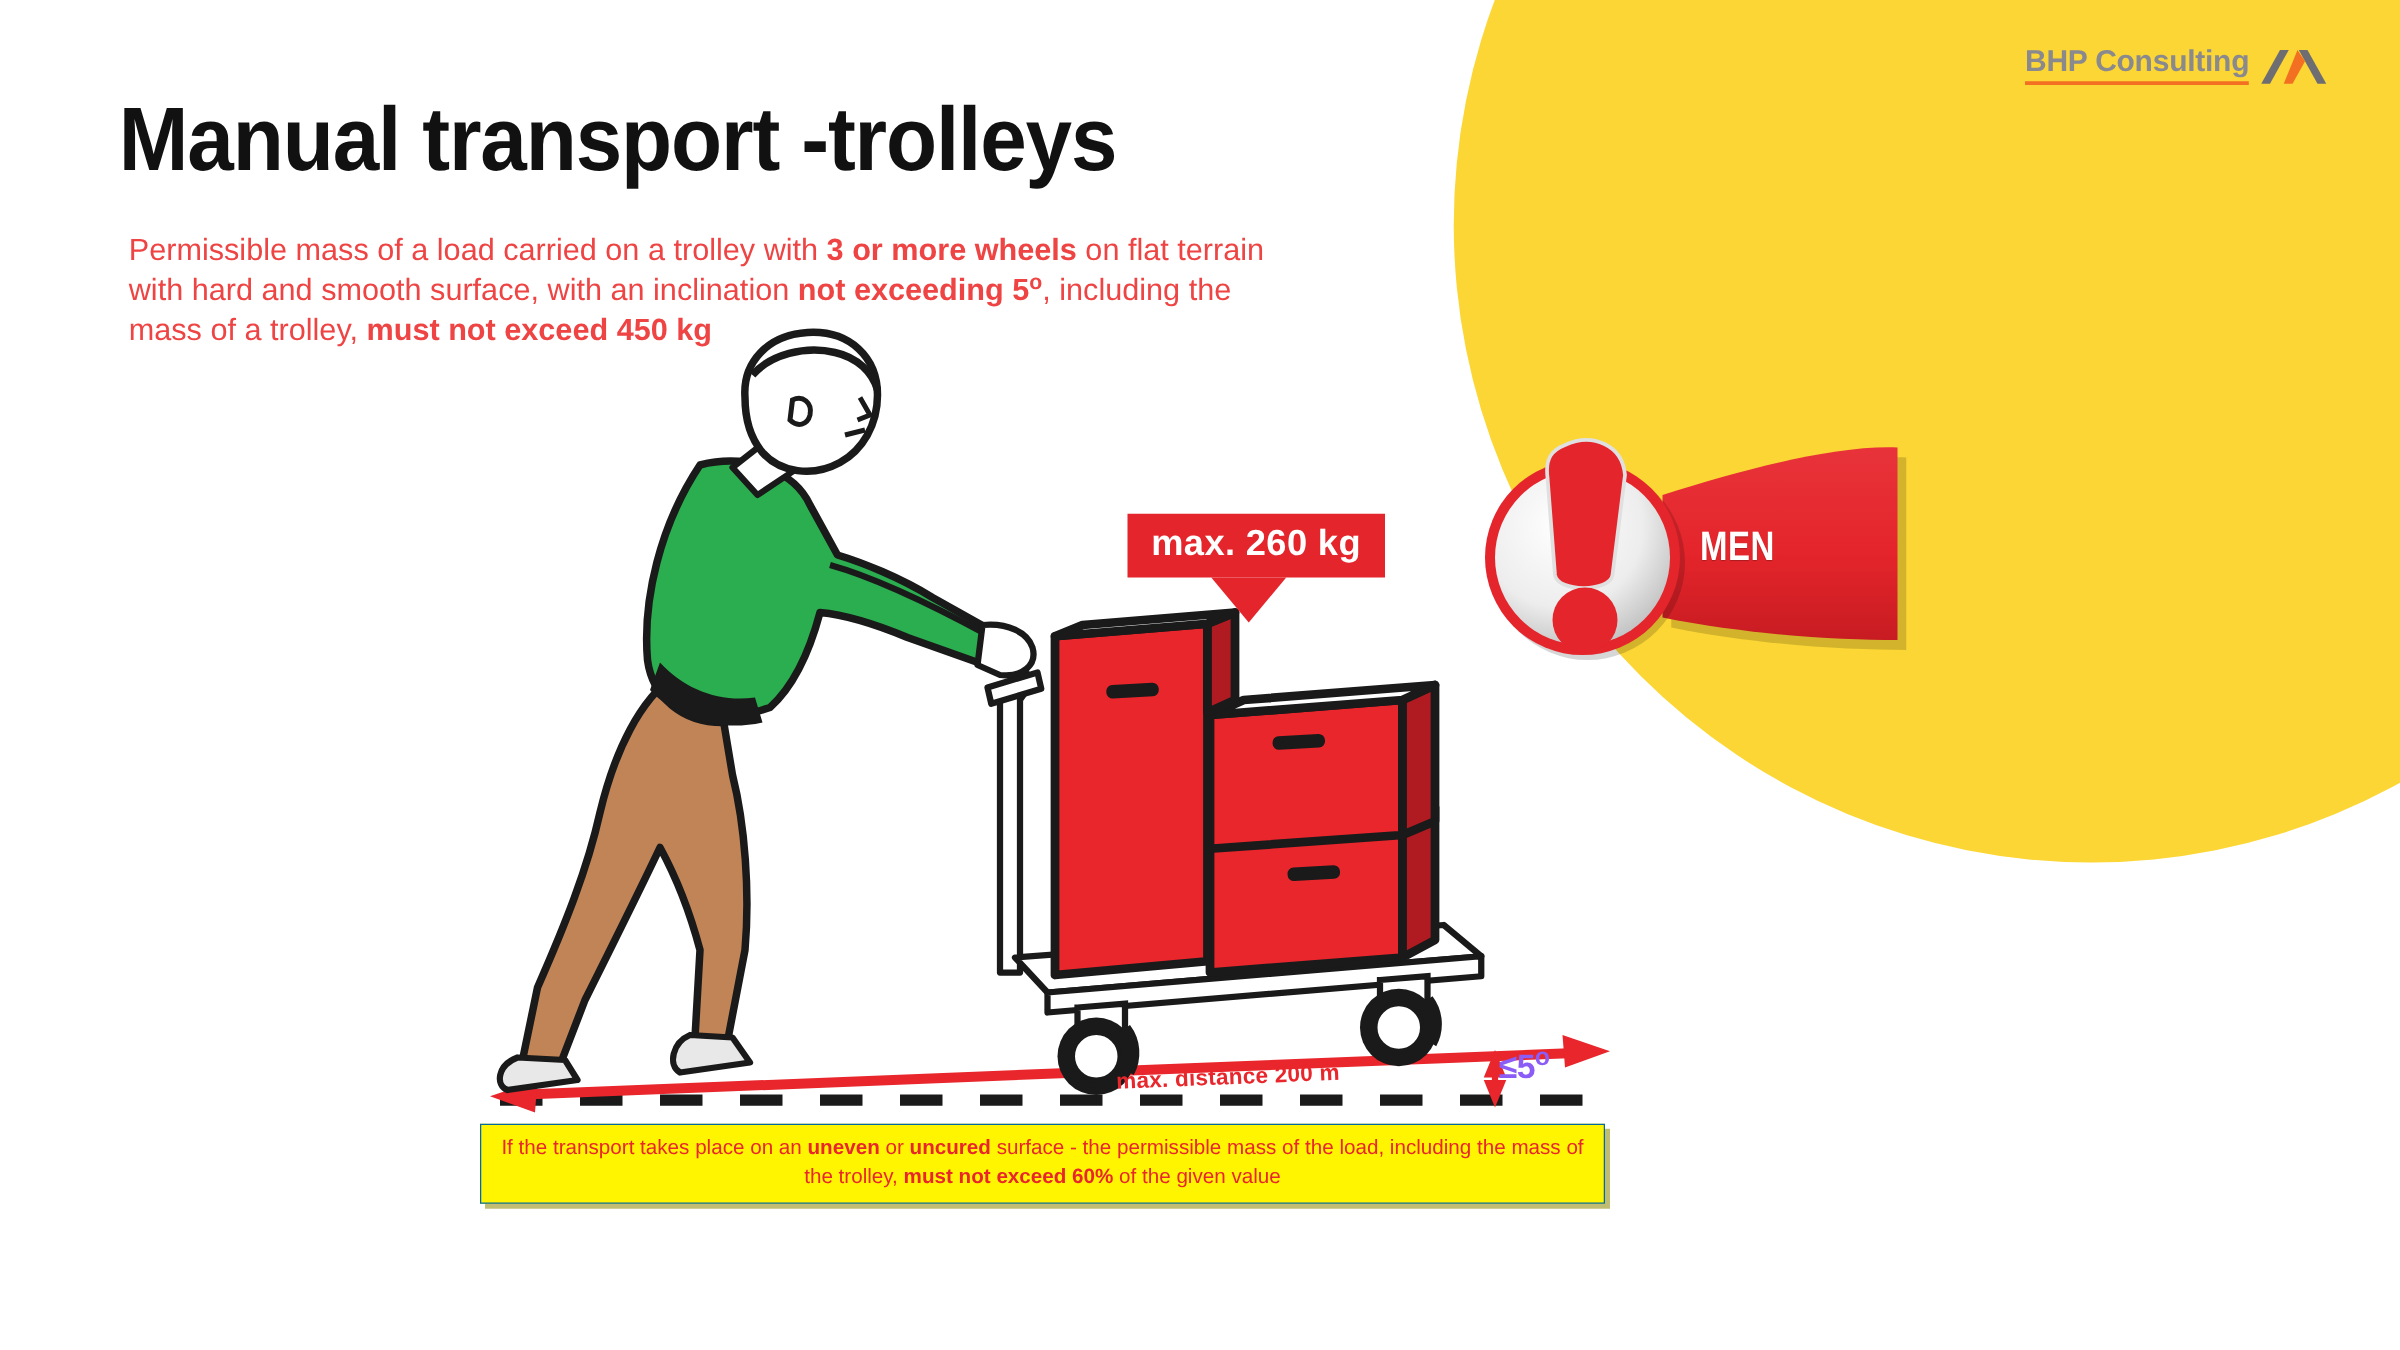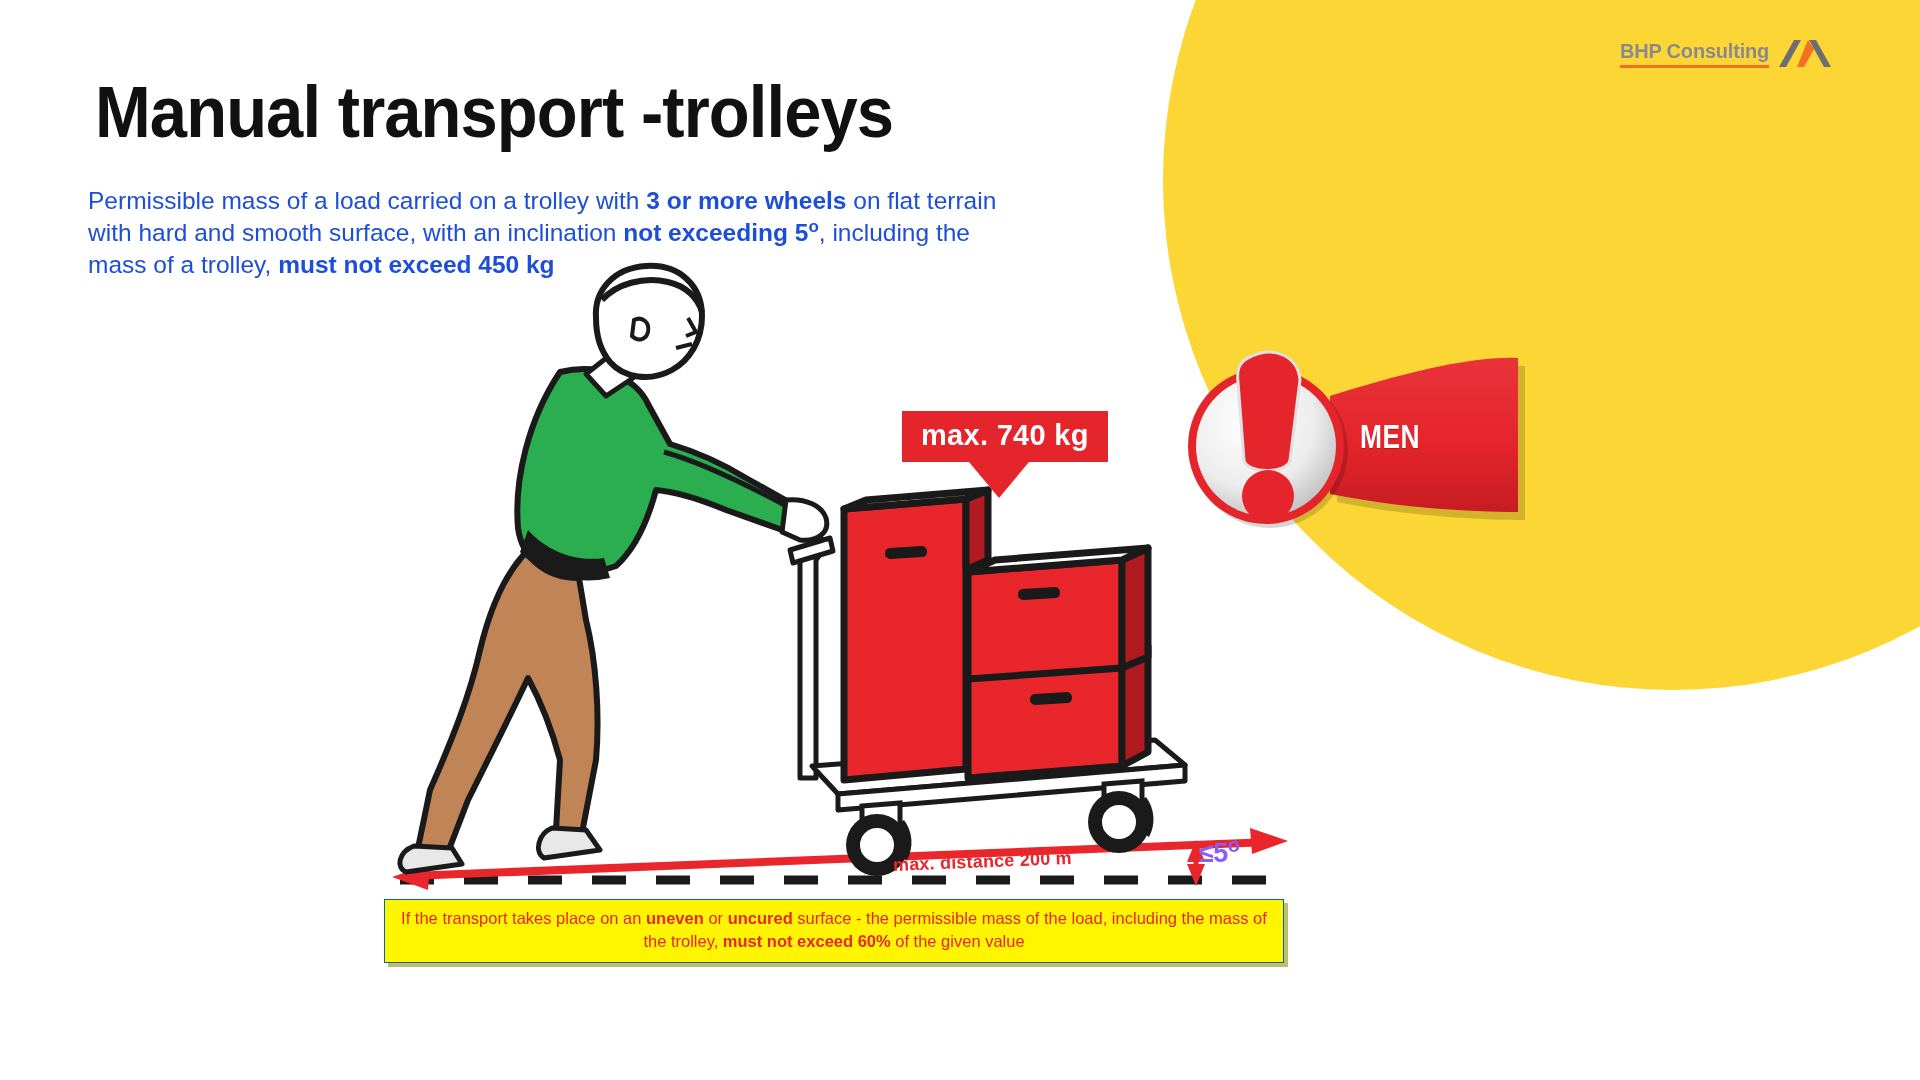--- a/index.html
+++ b/index.html
@@ -39,21 +39,21 @@
     z-index: 3;
   }
   .logo-text-wrap {
     display: flex;
     flex-direction: column;
     align-items: stretch;
   }
   .logo-text {
     font-family: "Liberation Sans", sans-serif;
     font-weight: bold;
-    font-size: 20px;
+    font-size: 24px;
     letter-spacing: -0.2px;
     color: #8A8A8E;
     line-height: 1.05;
     white-space: nowrap;
   }
   .logo-rule {
     height: 3px;
     background: #F36F21;
     margin-top: 3px;
   }
@@ -75,27 +75,27 @@
     letter-spacing: -1px;
     color: #111111;
     transform: scaleX(0.93);
     transform-origin: left top;
     white-space: nowrap;
     z-index: 2;
   }
 
   .intro {
     position: absolute;
-    left: 88px;
+    left: 103px;
     top: 160px;
     width: 920px;
     font-family: "Liberation Sans", sans-serif;
     font-size: 24.5px;
     line-height: 32px;
-    color: #1d4ed8;
+    color: #ef4444;
     z-index: 2;
   }
   .intro b { font-weight: bold; }
   .intro .sup { font-size: 17px; vertical-align: super; line-height: 0; }
 
   
   .stage {
     position: absolute;
     left: 0;
     top: 0;
@@ -318,21 +318,21 @@
     <path d="M634,320 C642,316 650,322 648,332 C646,340 638,342 632,336 Z" fill="#ffffff" stroke="#1A1A1A" stroke-width="4"></path>
 
     <path d="M688,318 L696,332 L686,336" fill="none" stroke="#1A1A1A" stroke-width="4"></path>
     <path d="M676,348 L692,344" fill="none" stroke="#1A1A1A" stroke-width="4"></path>
 
     <path d="M528,530 C548,552 576,562 604,558 L610,578 C574,586 540,574 520,552 Z" fill="#1A1A1A"></path>
   </g>
 </svg>
 
 <div class="callout">
-  <div class="callout-body">max. 740 kg</div>
+  <div class="callout-body">max. 260 kg</div>
   <div class="callout-tail"></div>
 </div>
 
 <div class="badge">
   <svg viewBox="0 0 350 220" width="350" height="220">
     <defs>
       <radialGradient id="discGrad" cx="38%" cy="32%" r="75%">
         <stop offset="0%" stop-color="#FFFFFF"></stop>
         <stop offset="62%" stop-color="#EDEDED"></stop>
         <stop offset="100%" stop-color="#BEBEBE"></stop>

